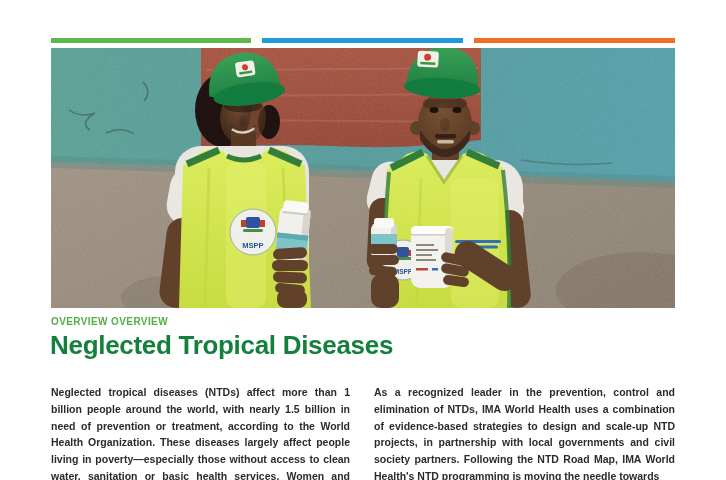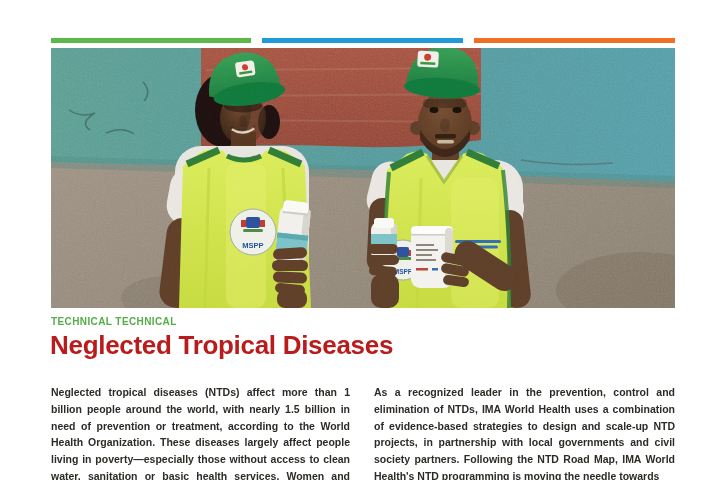--- a/index.html
+++ b/index.html
@@ -233,17 +233,17 @@
         <rect x="390" y="217" width="28" height="10" rx="5" transform="rotate(10 404 222)"></rect>
         <rect x="392" y="228" width="26" height="10" rx="5" transform="rotate(8 405 233)"></rect>
       </g>
     </g>
   </g>
 
   <rect x="0" y="0" width="624" height="260" filter="url(#grain)" opacity="0.12"></rect>
 </svg>
 </div>
 
-<div class="eyebrow" style="color: rgb(84, 174, 71);">TECHNICAL TECHNICAL</div>
-<div class="page-title" style="color: #b91c1c;">Neglected Tropical Diseases</div>
+<div class="eyebrow" style="color: rgb(84, 174, 71);">OVERVIEW OVERVIEW</div>
+<div class="page-title" style="color: #15803d;">Neglected Tropical Diseases</div>
 
 <div class="col" id="col-left">Neglected tropical diseases (NTDs) affect more than 1 billion people around the world, with nearly 1.5 billion in need of prevention or treatment, according to the World Health Organization. These diseases largely affect people living in poverty—especially those without access to clean water, sanitation or basic health services. Women and children are</div>
 <div class="col" id="col-right">As a recognized leader in the prevention, control and elimination of NTDs, IMA World Health uses a combination of evidence-based strategies to design and scale-up NTD projects, in partnership with local governments and civil society partners. Following the NTD Road Map, IMA World Health's NTD programming is moving the needle towards</div>
 
 </body></html>

